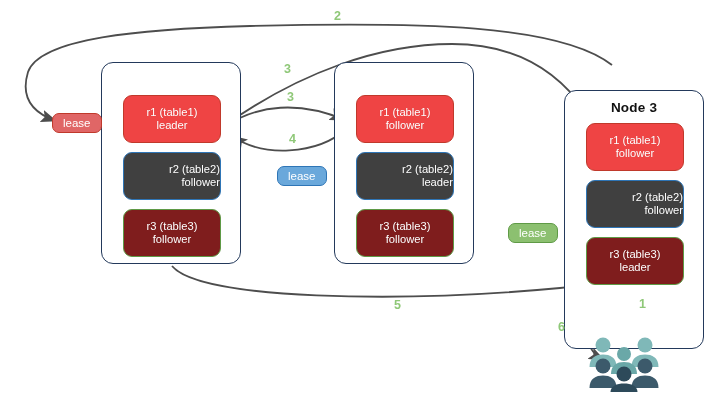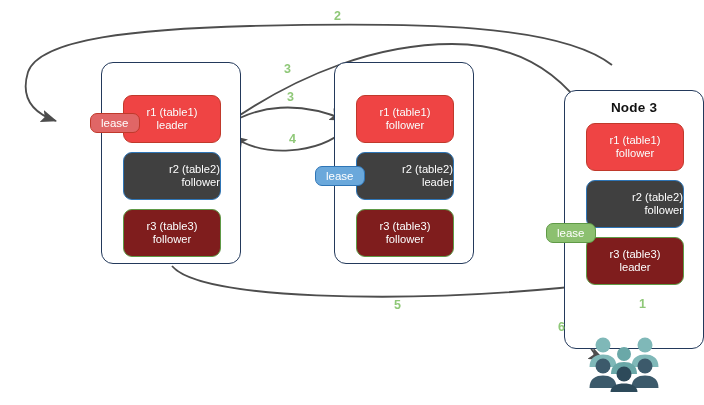--- a/index.html
+++ b/index.html
@@ -54,21 +54,20 @@
 
   .lease{
     position:absolute;
     border-radius:7px;
     box-sizing:border-box;
     display:flex;align-items:center;justify-content:center;
     color:#ffffff;
     font-size:11.5px;
     height:20px;
     padding:0 10px;
-    margin-left:38px;
   }
   .lease-red{background:#e06666;border:1.4px solid #c0392b;}
   .lease-blue{background:#6aa8db;border:1.4px solid #2e75b6;}
   .lease-green{background:#8cc070;border:1.4px solid #5f9a46;}
 
   .step-label{
     position:absolute;
     color:#8fc878;
     font-size:12.5px;
     font-weight:bold;

